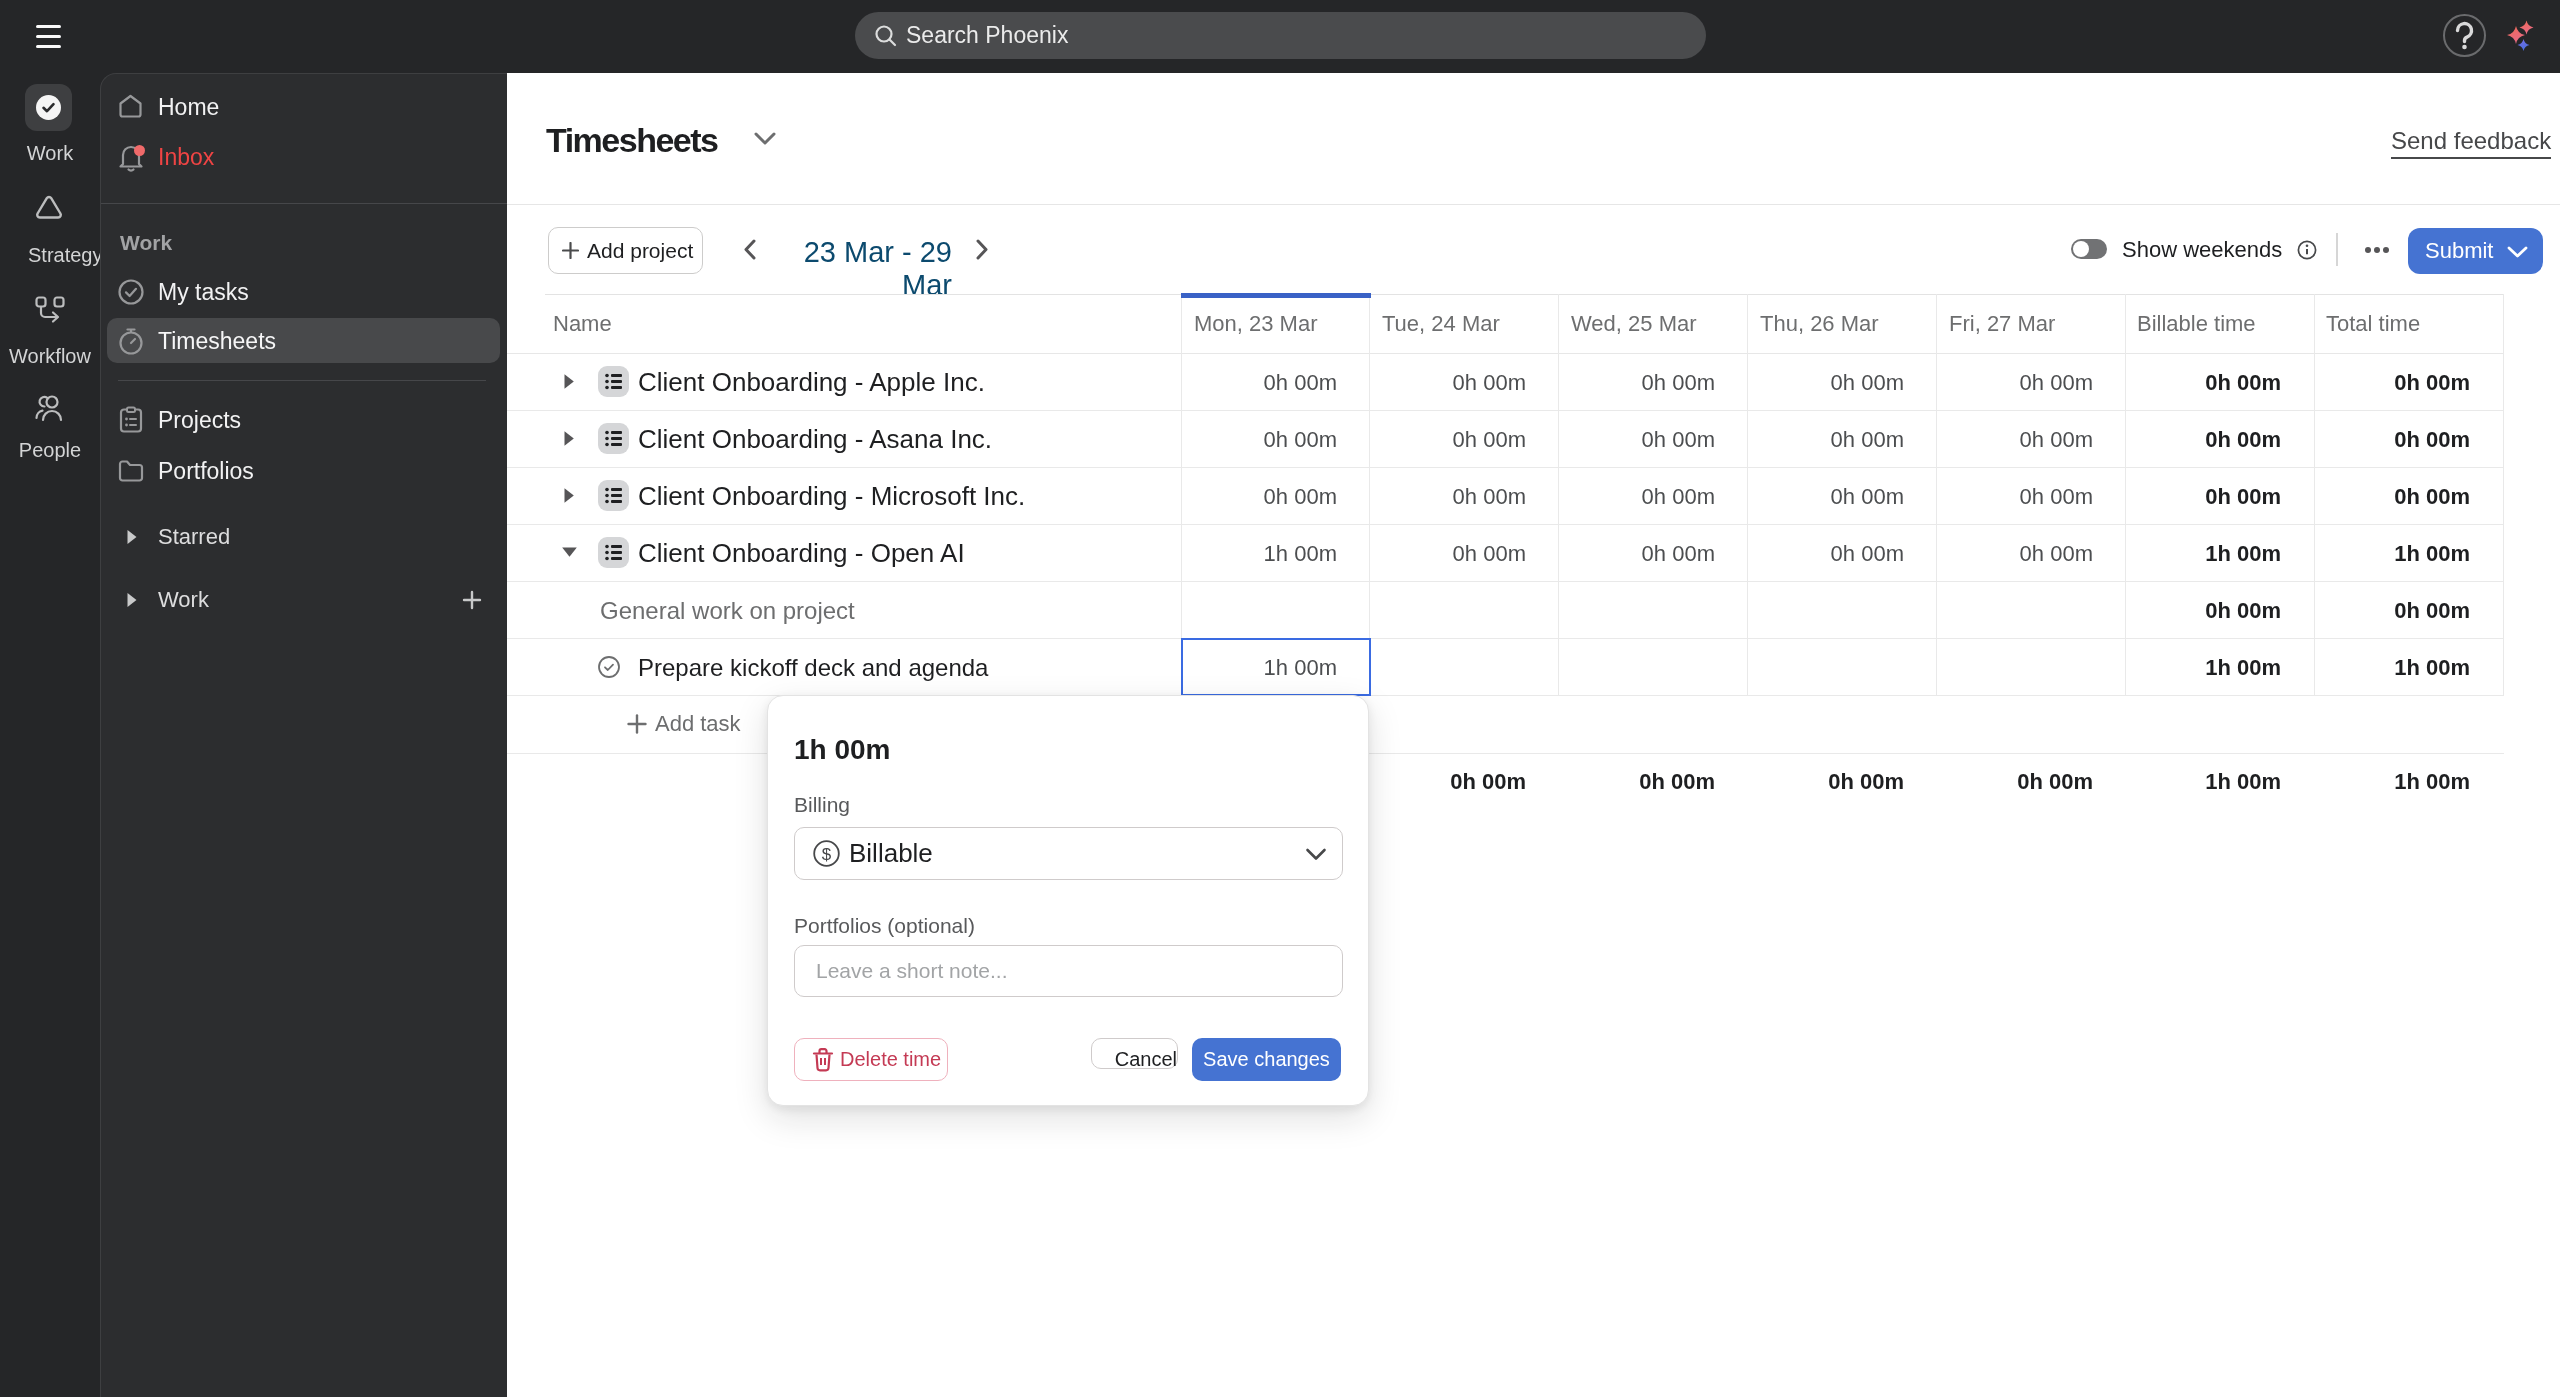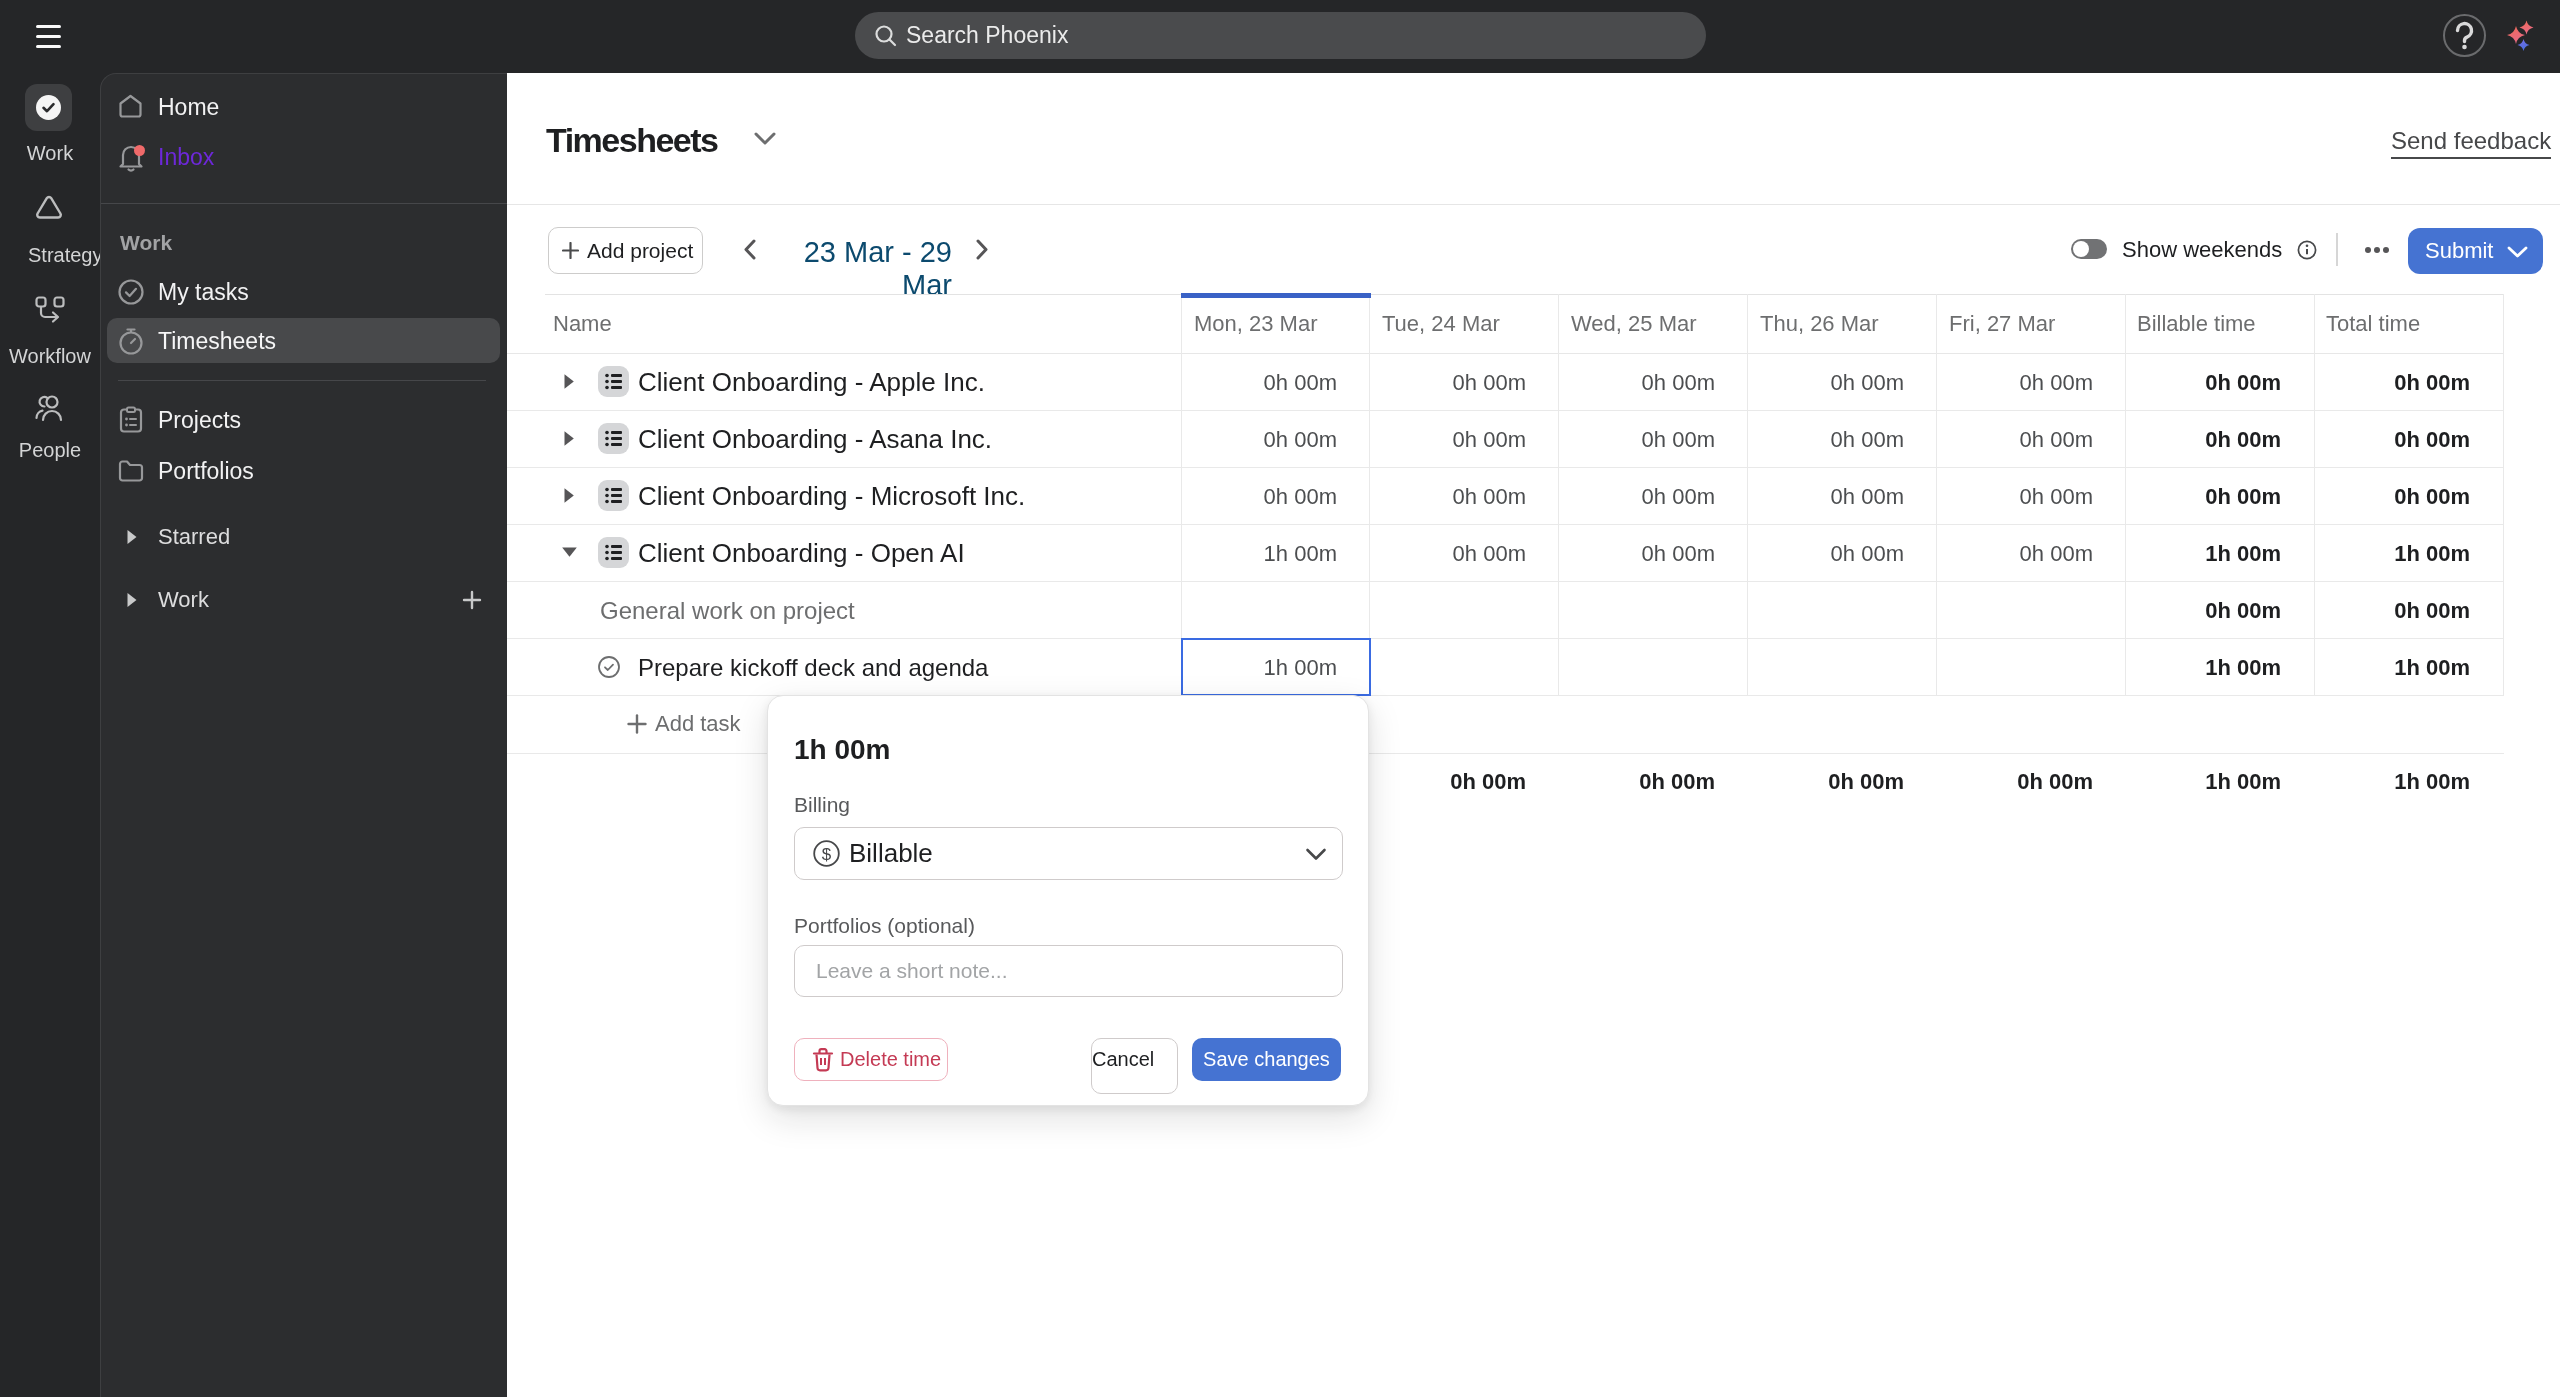--- a/index.html
+++ b/index.html
@@ -84,21 +84,21 @@
 <svg class="abs" style="left:117px;top:93px;" width="27" height="27" viewBox="0 0 27 27">
   <path d="M3.5 10.5 L13.5 3 L23.5 10.5 L23.5 21.5 a2 2 0 0 1 -2 2 L5.5 23.5 a2 2 0 0 1 -2 -2 Z" fill="none" stroke="#97989a" stroke-width="2.2" stroke-linejoin="round"></path>
 </svg>
 <div class="abs" style="left:158px;top:93px;height:28px;line-height:28px;font-size:23px;color:#f2f2f3;">Home</div>
 
 <svg class="abs" style="left:117px;top:143px;" width="30" height="30" viewBox="0 0 30 30">
   <path d="M6 21 L6 12 a8 8 0 0 1 16 0 L22 21 L24.5 23.5 L3.5 23.5 Z" fill="none" stroke="#97989a" stroke-width="2.2" stroke-linejoin="round"></path>
   <path d="M11.5 26.5 a3.5 3.5 0 0 0 5 0" fill="none" stroke="#97989a" stroke-width="2.2" stroke-linecap="round"></path>
   <circle cx="22.5" cy="7.5" r="5.5" fill="#f06a6a"></circle>
 </svg>
-<div class="abs" style="left:158px;top:143px;height:28px;line-height:28px;font-size:23px;color:#6d28d9;">Inbox</div>
+<div class="abs" style="left:158px;top:143px;height:28px;line-height:28px;font-size:23px;color:#ef4444;">Inbox</div>
 
 <div class="abs" style="left:101px;top:203px;width:406px;height:1px;background:#46474a;"></div>
 
 <div class="abs" style="left:120px;top:231px;font-size:21px;font-weight:bold;color:#a2a3a5;">Work</div>
 
 <svg class="abs" style="left:117px;top:278px;" width="28" height="28" viewBox="0 0 28 28">
   <circle cx="14" cy="14" r="11.5" fill="none" stroke="#97989a" stroke-width="2.2"></circle>
   <path d="M9 14.4 L12.6 18 L19 10.8" fill="none" stroke="#97989a" stroke-width="2.2" stroke-linecap="round" stroke-linejoin="round"></path>
 </svg>
 <div class="abs" style="left:158px;top:278px;height:28px;line-height:28px;font-size:23px;color:#f2f2f3;">My tasks</div>
@@ -350,14 +350,14 @@
 
 <div class="abs" style="left:794px;top:1038px;width:154px;height:43px;border:1.5px solid #efb1bd;border-radius:10px;"></div>
 <svg class="abs" style="left:812px;top:1048px;" width="22" height="24" viewBox="0 0 22 24">
   <path d="M4.5 6.5 L5.5 20 a2.5 2.5 0 0 0 2.5 2.3 L14 22.3 a2.5 2.5 0 0 0 2.5 -2.3 L17.5 6.5" fill="none" stroke="#c43a54" stroke-width="2.2" stroke-linejoin="round"></path>
   <line x1="2" y1="5.5" x2="20" y2="5.5" stroke="#c43a54" stroke-width="2.2" stroke-linecap="round"></line>
   <path d="M7.5 5 L7.5 3 a1.8 1.8 0 0 1 1.8 -1.8 L12.7 1.2 a1.8 1.8 0 0 1 1.8 1.8 L14.5 5" fill="none" stroke="#c43a54" stroke-width="2.2"></path>
   <line x1="9" y1="10" x2="9" y2="17" stroke="#c43a54" stroke-width="2"></line>
   <line x1="13" y1="10" x2="13" y2="17" stroke="#c43a54" stroke-width="2"></line>
 </svg>
 <div class="abs" style="left:840px;top:1038px;height:47px;line-height:43px;font-size:20px;color:#c43a54;">Delete time</div>
-<div class="abs" style="left:1091px;top:1038px;width:87px;height:56px;border:1.5px solid #cfcbcb;border-radius:10px;text-align:left;line-height:41px;font-size:20px;color:#1e1f21;white-space:nowrap;">Cancel</div>
+<div class="abs" style="left:1091px;top:1038px;width:87px;height:31px;border:1.5px solid #cfcbcb;border-radius:10px;text-align:right;line-height:41px;font-size:20px;color:#1e1f21;white-space:nowrap;">Cancel</div>
 <div class="abs" style="left:1192px;top:1038px;width:149px;height:43px;background:#4573d2;border-radius:10px;text-align:center;line-height:43px;font-size:20px;color:#fff;white-space:nowrap;">Save changes</div>
 
 </body></html>

